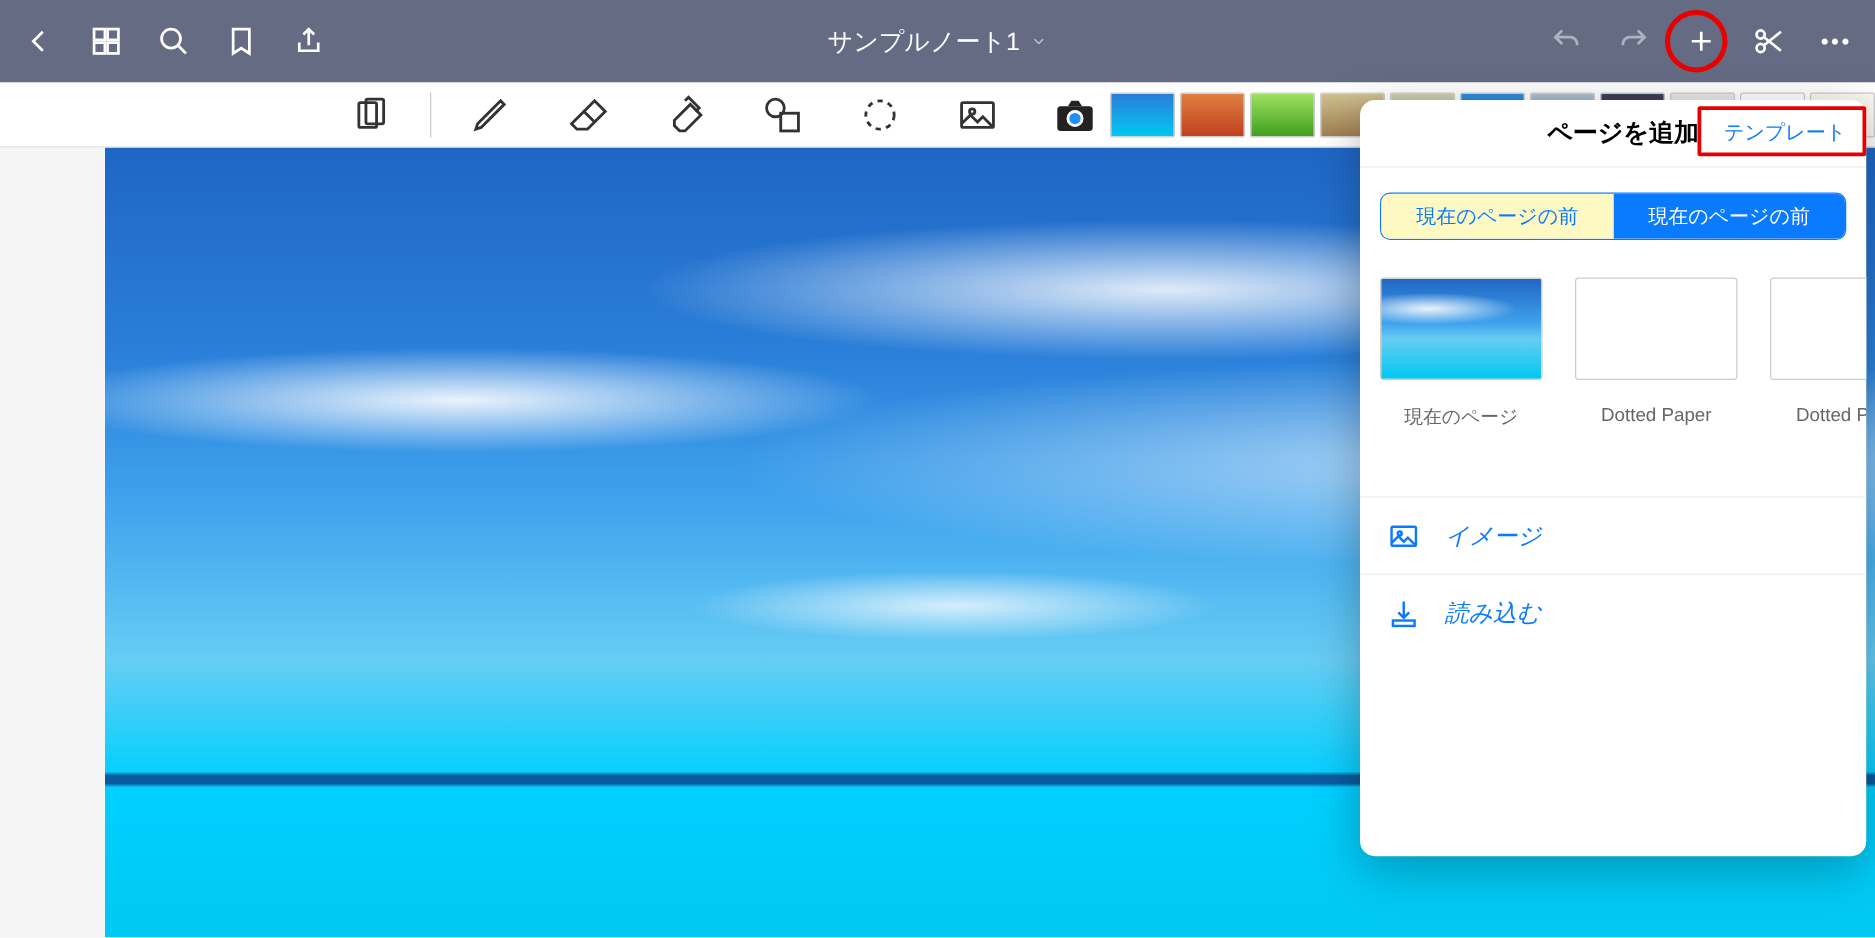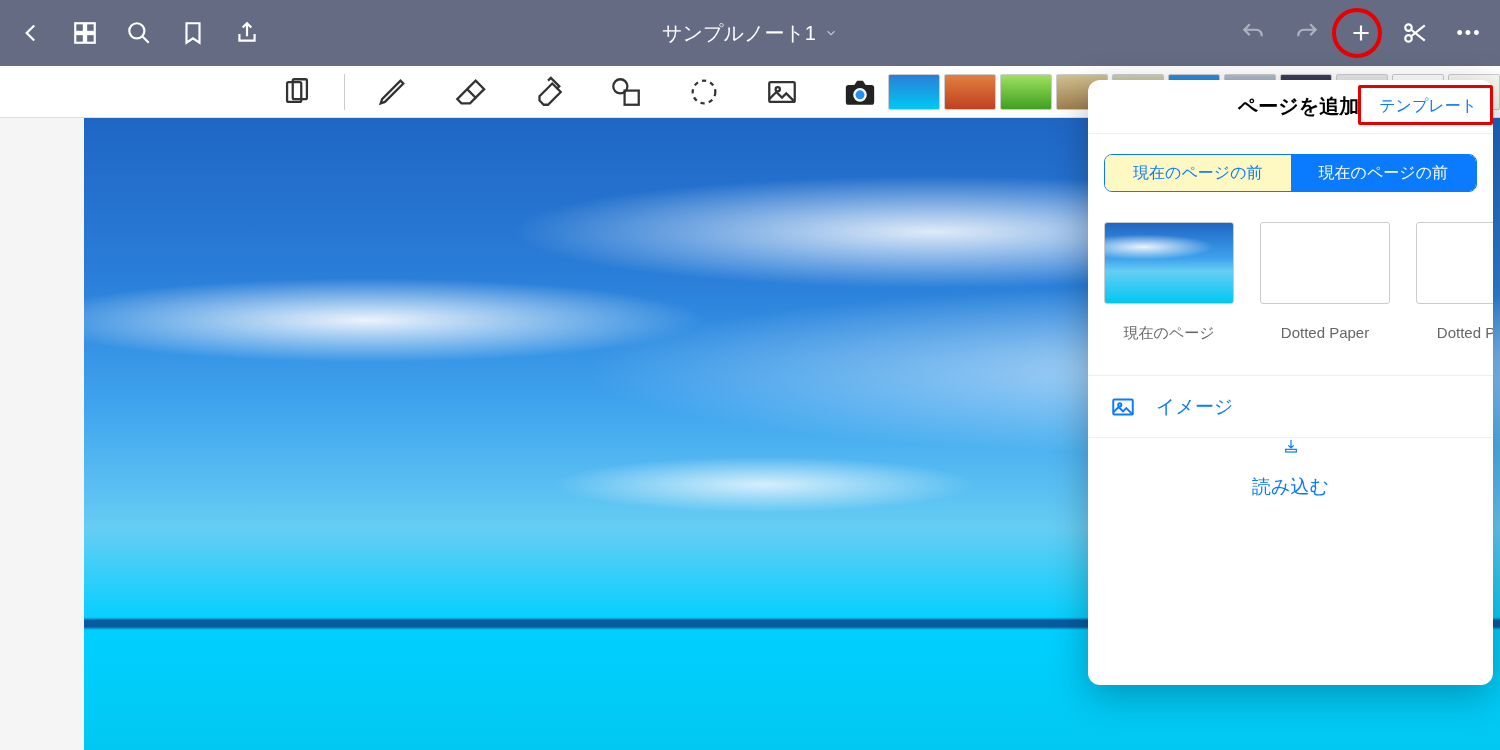--- a/index.html
+++ b/index.html
@@ -106,28 +106,28 @@
   .card .cimg { width:130px; height:82px; border:1px solid #ccc; border-radius:3px; }
   .card .cimg.sky {
     position:relative;
     background:
       radial-gradient(ellipse 100px 18px at 30% 30%, rgba(255,255,255,0.9), transparent 70%),
       linear-gradient(to bottom,#1f66c4 0%,#3fa3ee 45%,#66cdf4 60%,#00c8f2 100%);
   }
   .card .cimg.blank { background:#fff; }
   .card .clabel { text-align:center; font-size:15px; color:#666; margin-top:20px; white-space:nowrap; }
 
-  .opts { margin-top:32px; border-top:1px solid #eee;}
+  .opts { margin-top:54px; border-top:1px solid #eee;font-style:italic;}
   .opt {
     display:flex; align-items:center; gap:20px;
     height:62px; padding:0 22px;
     color:#0a7aff; font-size:19px; cursor:pointer;
     border-bottom:1px solid #eee;
   }
-  .opt:last-child{border-bottom:none;flex-direction:column;}
+  .opt:last-child{border-bottom:none;}
   .opt svg { width:26px; height:26px; stroke:#0a7aff; fill:none; stroke-width:1.8;}
 
 </style>
 </head>
 <body>
 
 <div class="navbar">
   <div class="nav-left">
     <div class="nav-icon">
         <svg viewBox="0 0 24 24">

